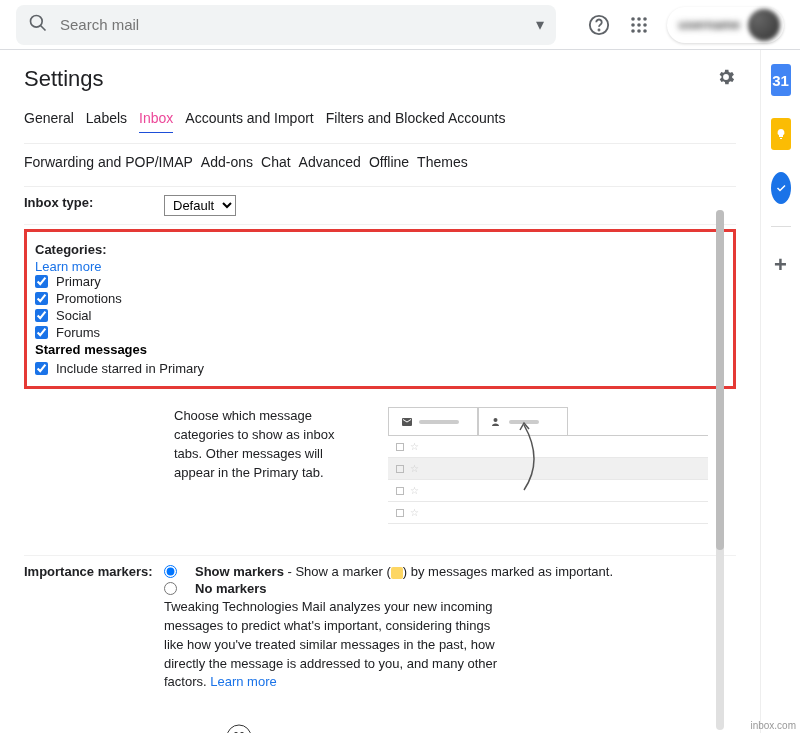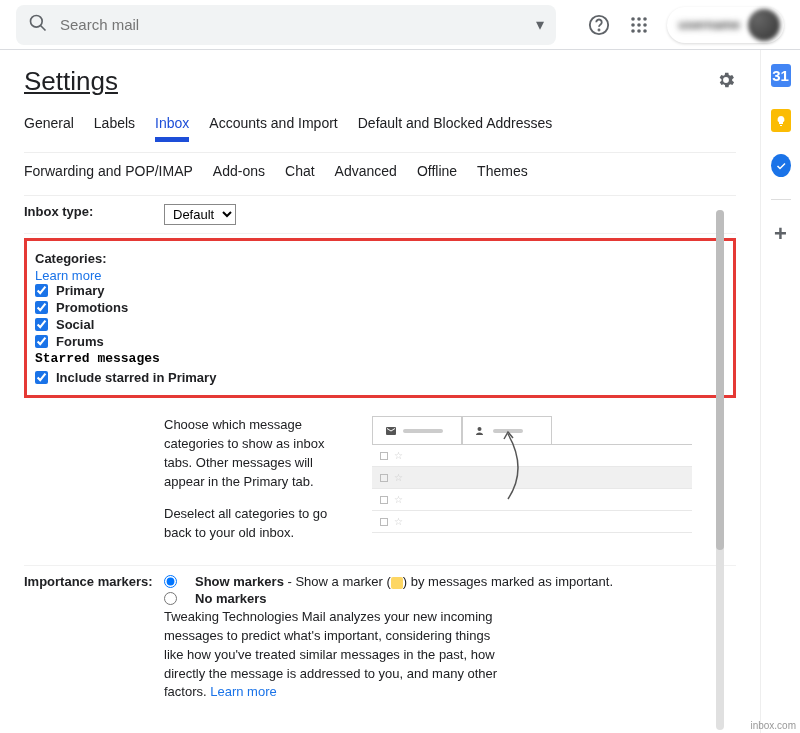--- a/index.html
+++ b/index.html
@@ -15,44 +15,44 @@
     .user-pill { display: flex; align-items: center; gap: 8px; background: #fff; border-radius: 20px; padding: 2px 4px 2px 12px; box-shadow: 0 1px 3px rgba(0,0,0,0.15); }
     .user-name { filter: blur(3px); font-size: 13px; color: #444; font-weight: bold; }
     .avatar { width: 32px; height: 32px; border-radius: 50%; background: radial-gradient(circle at 30% 30%, #666, #333); filter: blur(2px); }
     
     .main { display: flex; height: calc(100% - 50px); }
     .content { flex: 1; padding: 16px 24px; overflow: hidden; position: relative; }
     .scrollbar { width: 8px; background: #e0e0e0; position: absolute; right: 36px; top: 160px; height: 520px; border-radius: 4px; }
     .scrollthumb { width: 8px; background: #bdbdbd; height: 340px; border-radius: 4px; }
     
     .settings-header { display: flex; justify-content: space-between; align-items: center; margin-bottom: 4px; }
-    .settings-title { font-size: 26px; font-weight: 400; color: #202124; text-decoration: underline; }
+    .settings-title { font-size: 22px; font-weight: 400; color: #202124; }
     .gear-small { color: #5f6368; }
     
-    .tabs-row { display: flex; gap: 20px; padding: 10px 0; border-bottom: 1px solid #eee; margin-top: 8px; font-size: 14px; flex-wrap: wrap; }
-    .tabs-row2 { display: flex; gap: 20px; padding: 10px 0; font-size: 14px; flex-wrap: wrap; border-bottom: 1px solid #eee; }
+    .tabs-row { display: flex; gap: 12px; padding: 10px 0; border-bottom: 1px solid #eee; margin-top: 8px; font-size: 14px; flex-wrap: wrap; }
+    .tabs-row2 { display: flex; gap: 8px; padding: 10px 0; font-size: 14px; flex-wrap: wrap; border-bottom: 1px solid #eee; }
     .tab { color: #202124; cursor: pointer; padding-bottom: 6px; }
-    .tab.active { color: #1d4ed8; border-bottom: 5px solid #1d4ed8; font-weight: 500; }
+    .tab.active { color: #ec4899; border-bottom: 1px solid #1d4ed8; font-weight: 500; }
     
     .settings-row { display: flex; align-items: flex-start; padding: 8px 0; border-bottom: 1px solid #f1f1f1; font-size: 13px; }
     .row-label { width: 140px; flex-shrink: 0; font-weight: bold; color: #202124; margin-left: 0; }
     .row-label .link { display: block; color: #1a73e8; font-weight: normal; cursor: pointer; margin-top: 2px; }
     .row-content { flex: 1; }
     
     .select { border: 1px solid #888; font-size: 13px; padding: 1px 4px; background: #fff; }
     
     .highlight-box { border: 3px solid #e53935; padding: 10px 8px 8px 8px; margin-top: 4px; }
     .highlight-box .settings-row { border-bottom: none; padding: 0; flex-direction: column; }
     
     .checkbox-item { display: flex; align-items: center; gap: 8px; margin-bottom: 2px; }
     .checkbox { width: 13px; height: 13px; accent-color: #1a73e8; }
-    .checkbox-label { font-weight: bold; color: #202124; }
-    .subheading { font-weight: bold; margin-top: 0; margin-bottom: 4px; font-family: Liberation Mono, monospace; }
-    
-    .desc-row { display: flex; gap: 18px; align-items: flex-start; margin-top: 10px; }
+    .checkbox-label { font-weight: normal; color: #202124; }
+    .subheading { font-weight: bold; margin-top: 0; margin-bottom: 4px; }
+    
+    .desc-row { display: flex; gap: 24px; align-items: flex-start; margin-top: 10px; margin-left: 10px; }
     .desc-text { width: 190px; font-size: 13px; color: #202124; line-height: 1.45; }
     .desc-text p { margin-bottom: 14px; }
     
     .illustration { width: 320px; height: 140px; }
     .illust-tabs { display: flex; border-bottom: 1px solid #ccc; }
     .illust-tab { padding: 8px 12px; border: 1px solid #ccc; border-bottom: none; display: flex; align-items: center; gap: 6px; font-size: 11px; color: #999; width: 90px; height: 28px; }
     .illust-tab.first { border-left: 1px solid #ccc; }
     .illust-rows { }
     .illust-item { height: 22px; border-bottom: 1px solid #e8e8e8; display: flex; align-items: center; padding-left: 8px; gap: 6px; }
     .illust-item.hl { background: #f0f0f0; }
@@ -63,21 +63,21 @@
     .radio-item { display: flex; align-items: center; gap: 18px; margin-bottom: 2px; }
     .radio { width: 13px; height: 13px; }
     .marker-dot { display: inline-block; width: 12px; height: 12px; background: #fdd663; border-radius: 2px; vertical-align: middle; }
     
     .markers-desc { display: flex; gap: 20px; margin-top: 1px; flex-direction: column; }
     .markers-text { width: 340px; font-size: 13px; line-height: 1.45; }
     .learn-link { color: #1a73e8; cursor: pointer; }
     .markers-img { width: 130px; height: 80px; position: relative; }
     
     .side-panel { width: 40px; border-left: 1px solid #eee; padding: 14px 0; display: flex; flex-direction: column; align-items: center; gap: 22px; }
-    .side-icon { width: 20px; height: 23px; cursor: pointer; border-radius: 3px; display: flex; align-items: center; justify-content: center; font-size: 15px; font-weight: bold; color: #fff; }
+    .side-icon { width: 20px; height: 32px; cursor: pointer; border-radius: 3px; display: flex; align-items: center; justify-content: center; font-size: 15px; font-weight: bold; color: #fff; }
     .cal { background: #4285f4; }
     .keep { background: #fbbc04; }
     .tasks { background: #1a73e8; border-radius: 50%; }
     .plus { color: #5f6368; font-size: 22px; background: none; }
     
     .attribution { position: absolute; bottom: 2px; right: 4px; font-size: 10px; color: #999; }
   </style>
 </head>
 <body>
 
@@ -130,21 +130,21 @@
             <path d="M19.4 13a7.5 7.5 0 0 0 0-2l2.1-1.6-2-3.5-2.5 1a7.6 7.6 0 0 0-1.7-1l-.4-2.6h-4l-.4 2.6c-.6.3-1.2.6-1.7 1l-2.5-1-2 3.5L6.6 11a7.5 7.5 0 0 0 0 2l-2.1 1.6 2 3.5 2.5-1c.5.4 1.1.7 1.7 1l.4 2.6h4l.4-2.6c.6-.3 1.2-.6 1.7-1l2.5 1 2-3.5L19.4 13zM12 15.5A3.5 3.5 0 1 1 15.5 12 3.5 3.5 0 0 1 12 15.5z"></path>
           </svg>
       </span>
     </div>
 
     <div class="tabs-row">
       <span class="tab">General</span>
       <span class="tab">Labels</span>
       <span class="tab active">Inbox</span>
       <span class="tab">Accounts and Import</span>
-      <span class="tab">Default and Blocked Addresses</span>
+      <span class="tab">Filters and Blocked Accounts</span>
     </div>
     <div class="tabs-row2">
       <span class="tab">Forwarding and POP/IMAP</span>
       <span class="tab">Add-ons</span>
       <span class="tab">Chat</span>
       <span class="tab">Advanced</span>
       <span class="tab">Offline</span>
       <span class="tab">Themes</span>
     </div>
 
@@ -187,21 +187,20 @@
           </div>
         </div>
       </div>
     </div>
 
     <div class="settings-row" style="border-bottom:1px solid #f1f1f1;">
       <div class="row-label"></div>
       <div class="row-content desc-row">
         <div class="desc-text">
           <p>Choose which message categories to show as inbox tabs. Other messages will appear in the Primary tab.</p>
-          <p>Deselect all categories to go back to your old inbox.</p>
         </div>
         <div class="illustration">
           <div class="illust-tabs">
             <div class="illust-tab first">
               <svg width="12" height="12" viewBox="0 0 24 24" fill="#555">
                   <path d="M20 4H4a2 2 0 0 0-2 2v12a2 2 0 0 0 2 2h16a2 2 0 0 0 2-2V6a2 2 0 0 0-2-2zm0 4l-8 5-8-5V6l8 5 8-5z"></path>
                 </svg>
               <span style="width:40px;height:4px;background:#ccc;border-radius:2px;"></span>
             </div>
             <div class="illust-tab" style="position:relative;">

